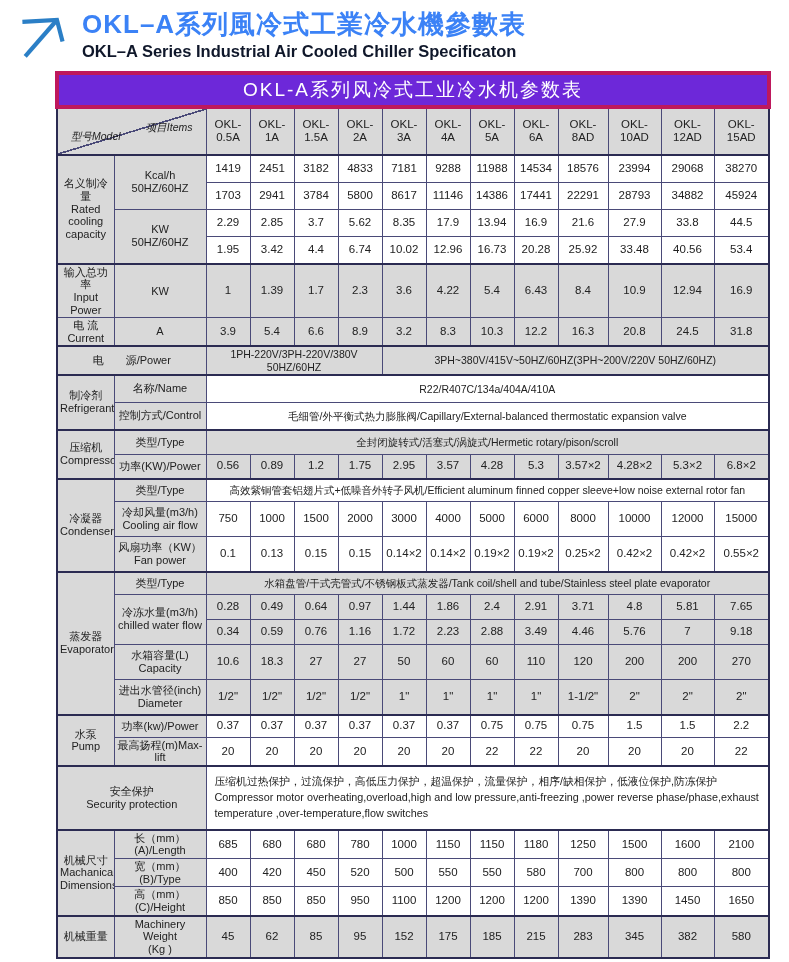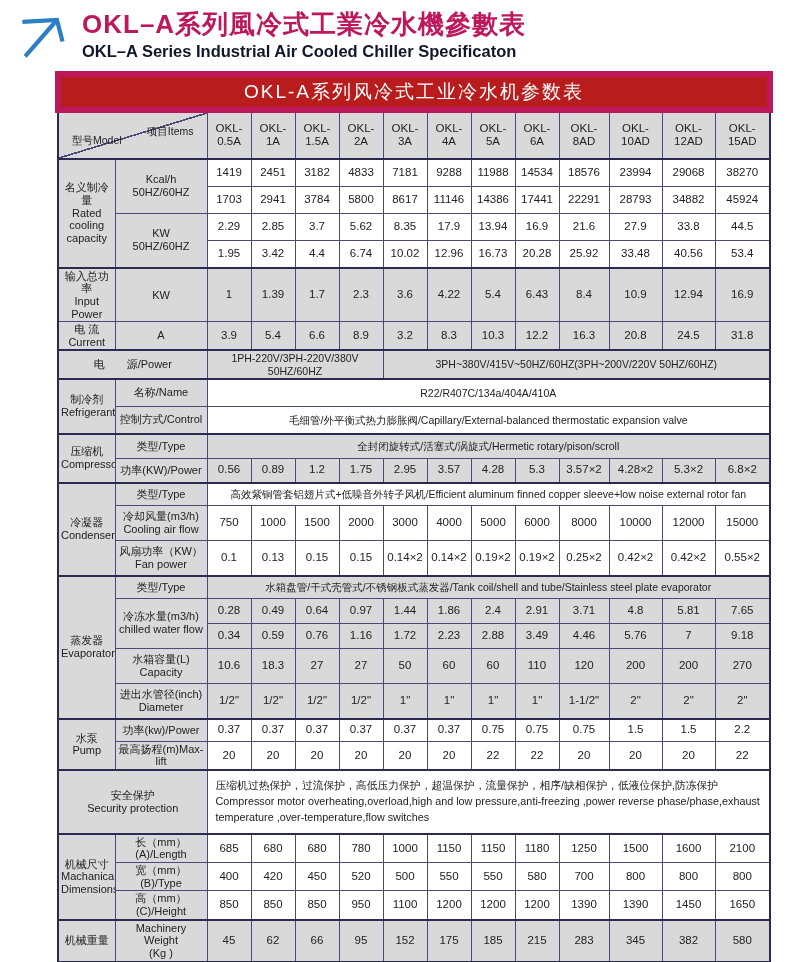--- a/index.html
+++ b/index.html
@@ -3,40 +3,40 @@
 <meta charset="utf-8">
 <style>
   html,body{margin:0;padding:0;background:#ffffff;}
   body{width:789px;height:962px;font-family:"Liberation Sans","DejaVu Sans",sans-serif;color:#333;overflow:hidden;}
   .sheet{padding:8px 24px 0 14px;}
 
   
   .hdr{display:flex;align-items:flex-start;gap:12px;margin-bottom:10px;}
   .logo{width:56px;height:52px;flex:0 0 auto;}
   .titles{padding-top:2px;}
-  .title-zh{font-size:26px;font-weight:bold;letter-spacing:1px;color:#be185d;line-height:1.1;}
+  .title-zh{font-size:26px;font-weight:bold;letter-spacing:1px;color:#3b82f6;line-height:1.1;}
   .title-en{font-size:16.5px;font-weight:bold;color:#0f172a;margin-top:3px;}
 
   
   .tblwrap{margin-left:41px;}
   table{border-collapse:collapse;table-layout:fixed;width:712px;border:2px solid #2b2b52;}
   td{border:1px solid #4a4a78;vertical-align:middle;text-align:center;padding:1px 2px;
      font-size:11.5px;line-height:1.15;color:#222;overflow:hidden;}
   tr.sec td{border-top:2px solid #2b2b52;}
-  .cap{background:#b91c1c;color:#ffffff;font-size:19px;letter-spacing:2px;height:28px;border:6px solid #be185d;}
+  .cap{background:#6d28d9;color:#ffffff;font-size:19px;letter-spacing:2px;height:28px;border:4px solid #be185d;}
   td.cat,td.item{background:#d9d9d9;white-space:pre-line;}
   td.item{font-size:11px;}
   td.cat{font-size:11px;}
   tr.shade td.v{background:#d9d9d9;}
   td.v{background:#ffffff;}
   td.txt{font-size:10.5px;}
   .head-row td{height:29px;font-size:11.5px;}
   .corner{position:relative;padding:8px;
      background-color:#d9d9d9;
-     background-image:linear-gradient(to bottom right,transparent calc(50% - 0.8px),#4a4a78 calc(50% - 0.8px),#4a4a78 calc(50% + 0.8px),transparent calc(50% + 0.8px));}
+     background-image:linear-gradient(to bottom right,transparent calc(50% - 0.8px),#4a4a78 calc(50% - 0.8px),#4a4a78 calc(50% + 0.8px),transparent calc(50% + 0.8px));font-style:italic;}
   .corner-inner{display:flex;height:100%;align-items:center;justify-content:space-between;padding:0 5px;font-size:10.5px;}
   .r24 td{height:24px;} .r21 td{height:21px;} .r20 td{height:19px;} .r22 td{height:22px;}
   .r32 td{height:32px;} .r18 td{height:17px;} .r56 td{height:56px;} .r34 td{height:32px;}
   td.sec-txt{text-align:left;padding:3px 8px;font-size:10.8px;line-height:1.45;}
   td.sec-txt div{white-space:normal;}
 </style>
 </head>
 <body>
 
 <div class="sheet">
@@ -431,21 +431,21 @@
             <td class="v">1450</td>
             <td class="v">1650</td>
     </tr>
 
     <tr class="r34 shade sec">
       <td class="cat">机械重量</td>
       <td class="item">Machinery Weight
 (Kg )</td>
       <td class="v">45</td>
             <td class="v">62</td>
-            <td class="v">66</td>
+            <td class="v">85</td>
             <td class="v">95</td>
             <td class="v">152</td>
             <td class="v">175</td>
             <td class="v">185</td>
             <td class="v">215</td>
             <td class="v">283</td>
             <td class="v">345</td>
             <td class="v">382</td>
             <td class="v">580</td>
     </tr>

